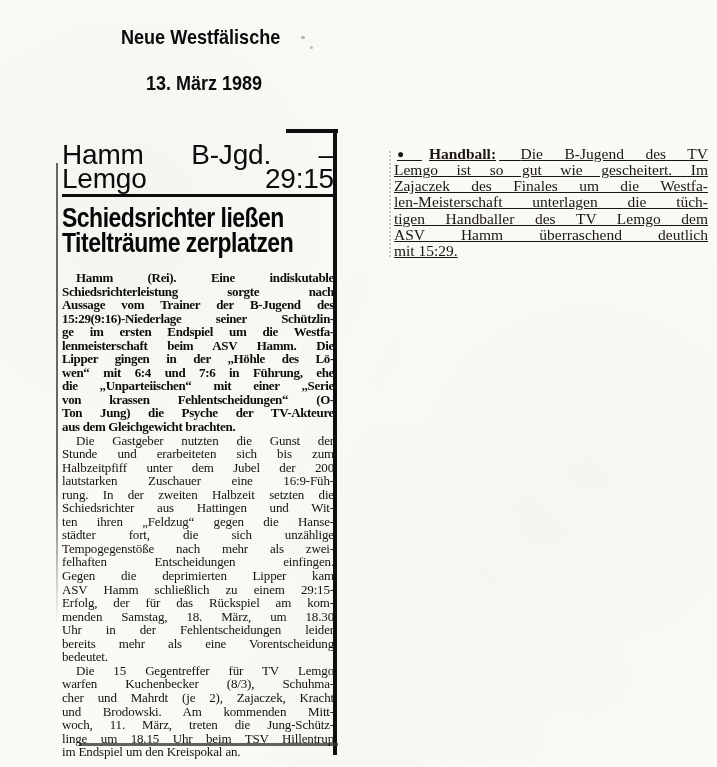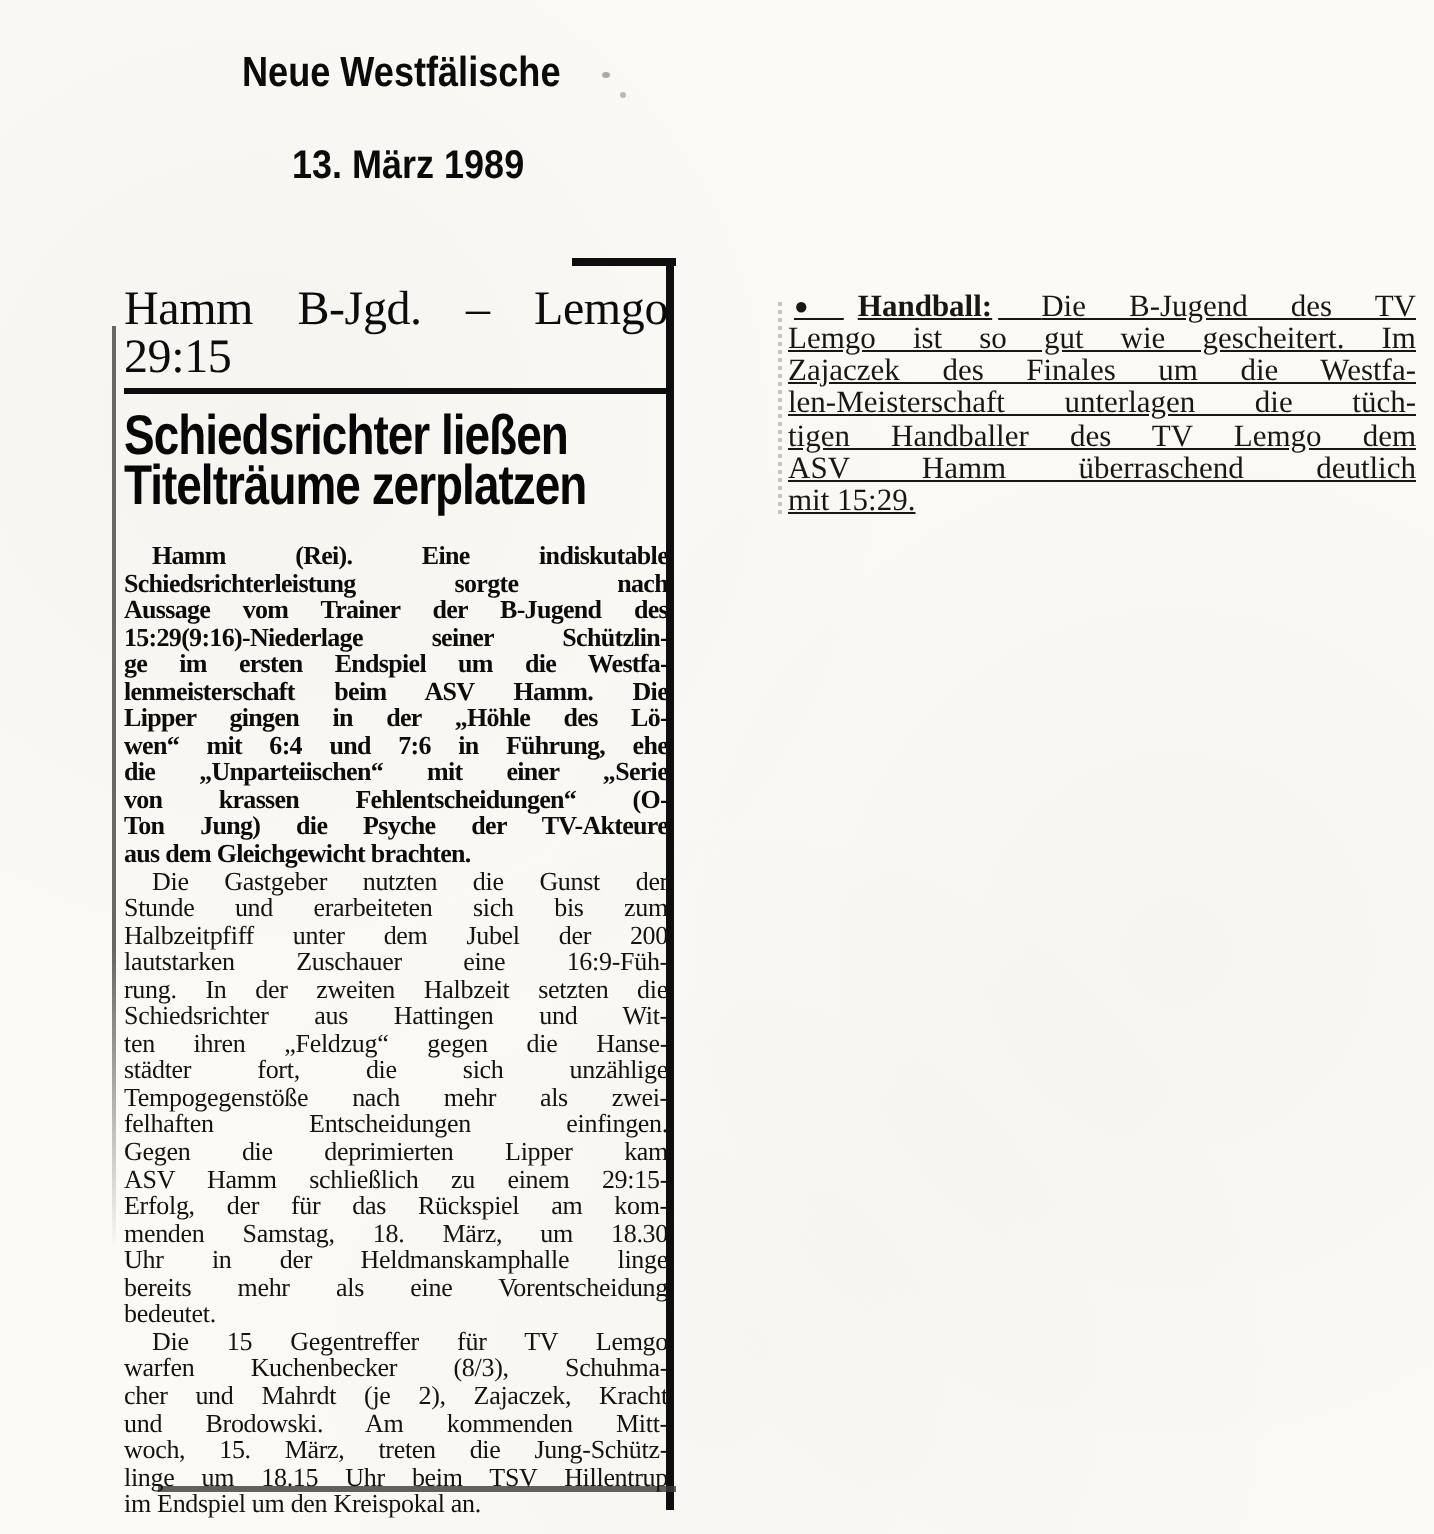--- a/index.html
+++ b/index.html
@@ -42,22 +42,22 @@
   }
   .rule-bottom { left: 79px; top: 743px; width: 259px; height: 3px; background: #3d3b38; opacity: .8; }
   .note-edge {
     position: absolute; left: 389px; top: 151px; height: 106px; width: 0;
     border-left: 2px dotted rgba(70,66,60,.28);
   }
 
   
   .article-box { position: absolute; left: 62px; top: 143px; width: 272px; }
   .kicker {
-    font-family: Liberation Serif, serif; font-weight: 400;
-    font-size: 24px; line-height: 24px; letter-spacing: -0.2px; color: #0c0c0c;
+    font-family: Liberation Sans, sans-serif; font-weight: 400;
+    font-size: 28px; line-height: 24px; letter-spacing: -0.2px; color: #0c0c0c;
     padding-bottom: 3px; border-bottom: 3px solid #0d0d0d;
     text-align: justify; text-align-last: justify;
   }
   .headline { margin-top: 8px; }
   .headline-line {
     font-family: "Liberation Sans", sans-serif; font-weight: 700;
     font-size: 28px; line-height: 25px; height: 25px; letter-spacing: -0.6px;
     color: #070707; white-space: nowrap;
     transform: scaleX(0.82); transform-origin: 0 50%;
   }
@@ -126,30 +126,30 @@
         <div class="bodyline">rung. In der zweiten Halbzeit setzten die</div>
         <div class="bodyline">Schiedsrichter aus Hattingen und Wit-</div>
         <div class="bodyline">ten ihren „Feldzug“ gegen die Hanse-</div>
         <div class="bodyline">städter fort, die sich unzählige</div>
         <div class="bodyline">Tempogegenstöße nach mehr als zwei-</div>
         <div class="bodyline">felhaften Entscheidungen einfingen.</div>
         <div class="bodyline">Gegen die deprimierten Lipper kam</div>
         <div class="bodyline">ASV Hamm schließlich zu einem 29:15-</div>
         <div class="bodyline">Erfolg, der für das Rückspiel am kom-</div>
         <div class="bodyline">menden Samstag, 18. März, um 18.30</div>
-        <div class="bodyline">Uhr in der Heldmanskamphalle linge</div>
+        <div class="bodyline">Uhr in der Fehlentscheidungen leider</div>
         <div class="bodyline">bereits mehr als eine Vorentscheidung</div>
         <div class="bodyline">bedeutet.</div>
       </div>
       <div class="para">
         <div class="bodyline indent">Die 15 Gegentreffer für TV Lemgo</div>
         <div class="bodyline">warfen Kuchenbecker (8/3), Schuhma-</div>
         <div class="bodyline">cher und Mahrdt (je 2), Zajaczek, Kracht</div>
         <div class="bodyline">und Brodowski. Am kommenden Mitt-</div>
-        <div class="bodyline">woch, 15. März, treten die Jung-Schütz-</div>
+        <div class="bodyline">woch, 11. März, treten die Jung-Schütz-</div>
         <div class="bodyline">linge um 18.15 Uhr beim TSV Hillentrup</div>
         <div class="bodyline">im Endspiel um den Kreispokal an.</div>
       </div>
     </div>
 </div>
 
 <div class="note">
   <div class="noteline nfirst">
     <span class="note-bullet">●</span><span class="note-lead">Handball:</span>
     <span class="note-rest">Die B-Jugend des TV</span>

